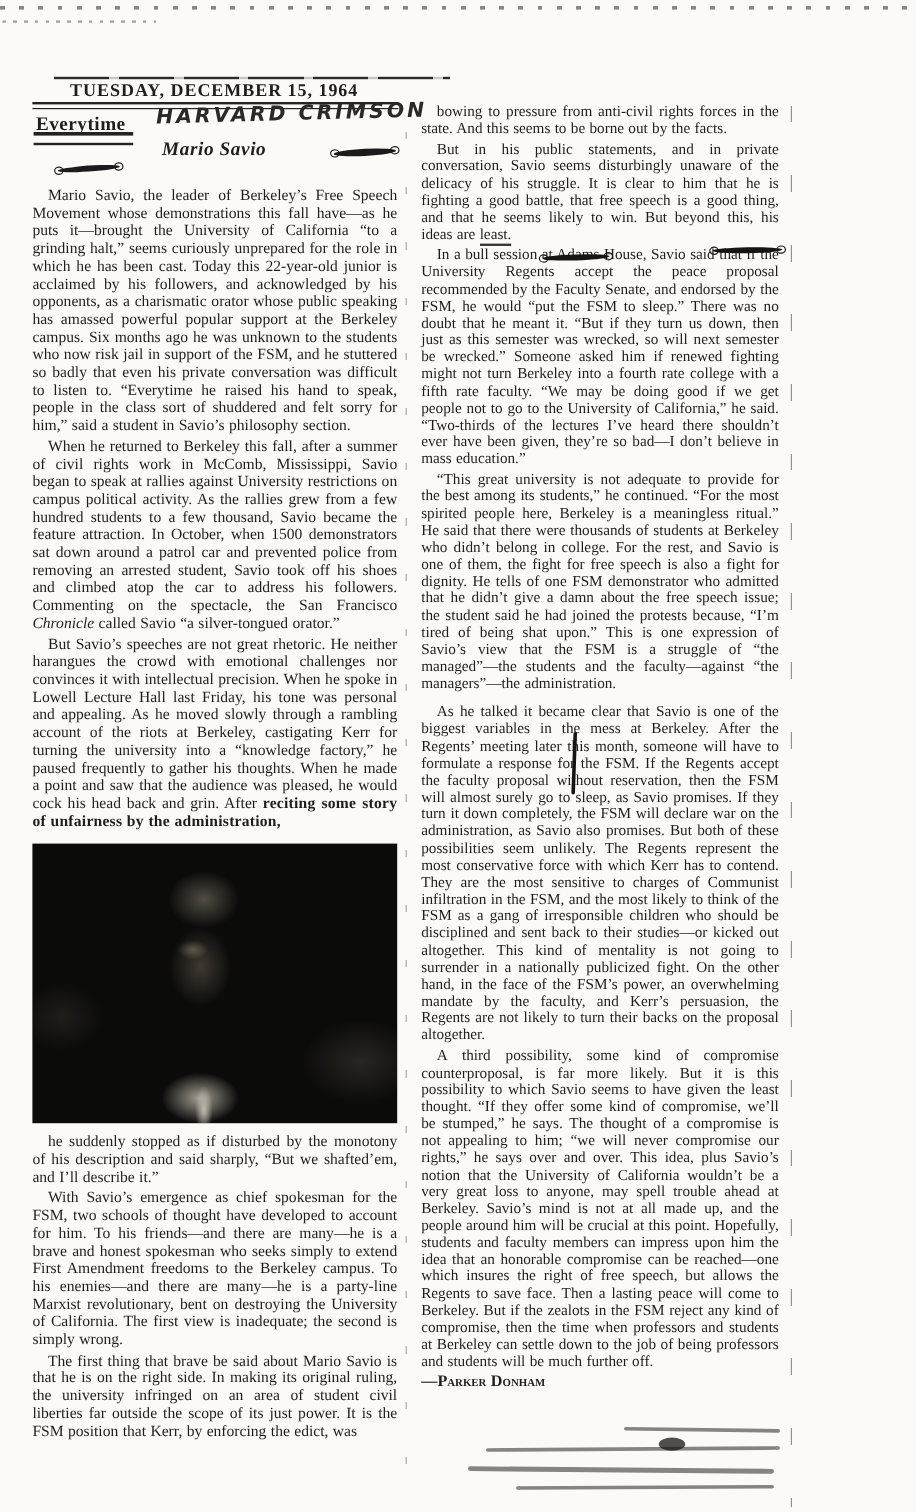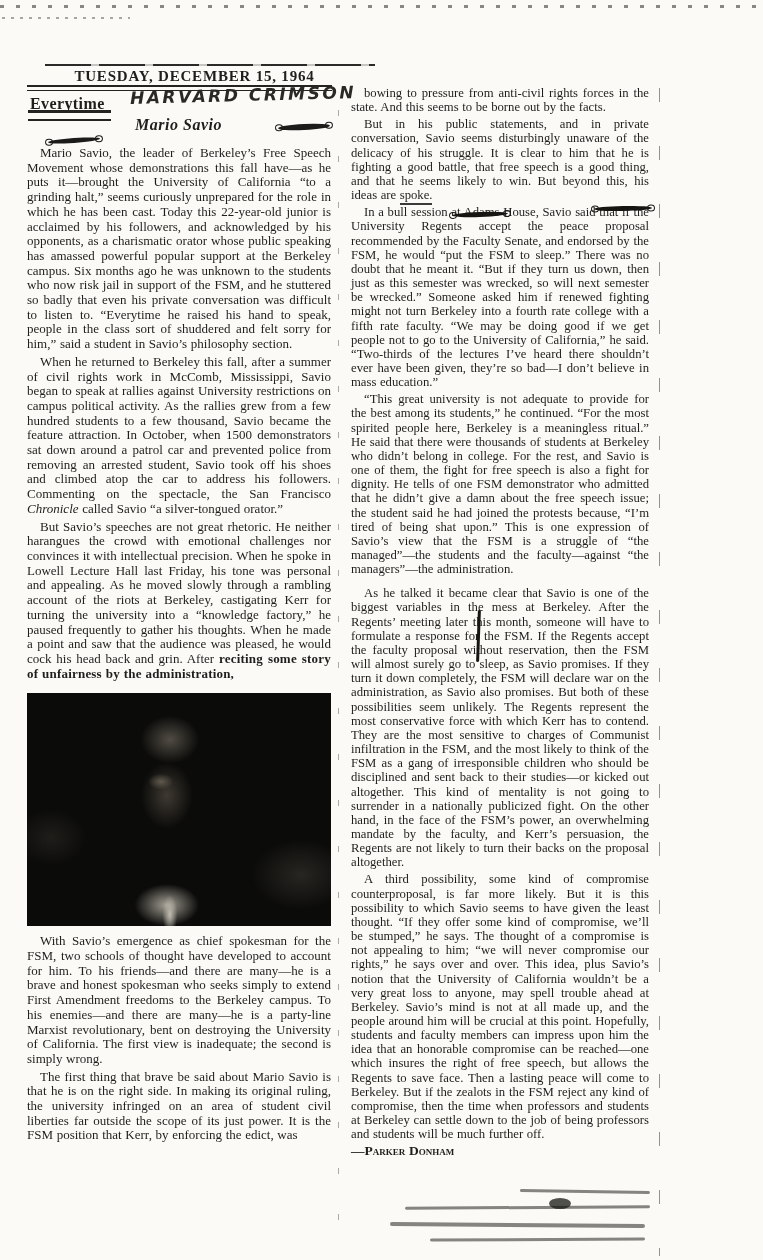--- a/index.html
+++ b/index.html
@@ -30,21 +30,21 @@
     background: repeating-linear-gradient(180deg, rgba(20,20,20,.45) 0 14px, transparent 14px 58px);
   }
 
   
   .header { position: absolute; left: 27px; top: 58px; width: 341px; }
   .rule-thin {
     position: absolute; left: 18px; top: 6px; width: 330px; height: 2px;
     background: repeating-linear-gradient(90deg, #2b2a28 0 46px, rgba(43,42,40,.25) 46px 54px);
   }
   .date-line {
-    position: absolute; left: 16px; top: 10px; width: 303px;
+    position: absolute; left: 0; top: 10px; width: 303px;
     text-align: center; font-size: 15px; font-weight: bold; letter-spacing: .8px;
   }
   .rule-double {
     position: absolute; left: 0; top: 27px; width: 305px; height: 3px;
     border-top: 2.5px solid #242320; border-bottom: 1.5px solid #242320;
   }
   .section-label {
     position: absolute; left: 3px; top: 37px;
     font-size: 16px; font-weight: bold; letter-spacing: .4px;
   }
@@ -68,21 +68,21 @@
   .cigar::before, .cigar::after {
     content: ""; position: absolute; top: -1px; width: 8px; height: 7px;
     border: 1.5px solid #1c1b19; border-radius: 50%; background: transparent; box-sizing: border-box;
   }
   .cigar::before { left: -3px; } .cigar::after { right: -3px; }
   .cigar-title-left  { left: 21px;  top: 80px; width: 52px; transform: rotate(-4deg); }
   .cigar-title-right { left: 251px; top: 66px; width: 52px; height: 6px; transform: rotate(-3deg); }
 
   
   .col { position: absolute; }
-  .col-left  { left: 27px;  top: 146px; width: 304px; }
+  .col-left  { left: 27px;  top: 156px; width: 304px; }
   .col-right { left: 351px; top: 86px;  width: 298px; }
   .col p {
     margin: 0 0 3px 0; text-align: justify; text-indent: 13px;
     word-spacing: .4px;
   }
   .col-left  p { font-size: 13px;   line-height: 14.7px; }
   .col-right p { font-size: 12.7px; line-height: 14.15px; }
   .gap-top { margin-top: 10px !important; }
   .ital { font-style: italic; }
   .smudge-bold { font-weight: bold; letter-spacing: .2px; margin-top: 28px; }
@@ -143,27 +143,28 @@
     <h1 class="article-title">Mario Savio</h1>
     <span class="cigar cigar-title-left"></span>
     <span class="cigar cigar-title-right"></span>
   </div>
 
   <div class="col col-left">
     <p>Mario Savio, the leader of Berkeley’s Free Speech Movement whose demonstrations this fall have—as he puts it—brought the University of California “to a grinding halt,” seems curiously unprepared for the role in which he has been cast. Today this 22-year-old junior is acclaimed by his followers, and acknowledged by his opponents, as a charismatic orator whose public speaking has amassed powerful popular support at the Berkeley campus. Six months ago he was unknown to the students who now risk jail in support of the FSM, and he stuttered so badly that even his private conversation was difficult to listen to. “Everytime he raised his hand to speak, people in the class sort of shuddered and felt sorry for him,” said a student in Savio’s philosophy section.</p>
     <p><span>When he returned to Berkeley this fall, after a summer of civil rights work in McComb, Mississippi, Savio began to speak at rallies against University restrictions on campus political activity. As the rallies grew from a few hundred students to a few thousand, Savio became the feature attraction. In October, when 1500 demonstrators sat down around a patrol car and prevented police from removing an arrested student, Savio took off his shoes and climbed atop the car to address his followers. Commenting on the spectacle, the San Francisco </span><span class="ital">Chronicle</span><span> called Savio “a silver-tongued orator.”</span></p>
     <p><span>But Savio’s speeches are not great rhetoric. He neither harangues the crowd with emotional challenges nor convinces it with intellectual precision. When he spoke in Lowell Lecture Hall last Friday, his tone was personal and appealing. As he moved slowly through a rambling account of the riots at Berkeley, castigating Kerr for turning the university into a “knowledge factory,” he paused frequently to gather his thoughts. When he made a point and saw that the audience was pleased, he would cock his head back and grin. After </span><span class="smudge-bold">reciting some story of unfairness by the administration,</span></p>
     <div class="photo"></div>
+    <p>he suddenly stopped as if disturbed by the monotony of his description and said sharply, “But we shafted’em, and I’ll describe it.”</p>
     <p>With Savio’s emergence as chief spokesman for the FSM, two schools of thought have developed to account for him. To his friends—and there are many—he is a brave and honest spokesman who seeks simply to extend First Amendment freedoms to the Berkeley campus. To his enemies—and there are many—he is a party-line Marxist revolutionary, bent on destroying the University of California. The first view is inadequate; the second is simply wrong.</p>
     <p>The first thing that brave be said about Mario Savio is that he is on the right side. In making its original ruling, the university infringed on an area of student civil liberties far outside the scope of its just power. It is the FSM position that Kerr, by enforcing the edict, was</p>
   </div>
 
   <div class="col col-right">
     <p>bowing to pressure from anti-civil rights forces in the state. And this seems to be borne out by the facts.</p>
-    <p><span>But in his public statements, and in private conversation, Savio seems disturbingly unaware of the delicacy of his struggle. It is clear to him that he is fighting a good battle, that free speech is a good thing, and that he seems likely to win. But beyond this, his ideas are </span><span class="vague-word">spoke.</span></p>
+    <p><span>But in his public statements, and in private conversation, Savio seems disturbingly unaware of the delicacy of his struggle. It is clear to him that he is fighting a good battle, that free speech is a good thing, and that he seems likely to win. But beyond this, his ideas are </span><span class="vague-word">least.</span></p>
     <p>In a bull session at Adams House, Savio said that if the University Regents accept the peace proposal recommended by the Faculty Senate, and endorsed by the FSM, he would “put the FSM to sleep.” There was no doubt that he meant it. “But if they turn us down, then just as this semester was wrecked, so will next semester be wrecked.” Someone asked him if renewed fighting might not turn Berkeley into a fourth rate college with a fifth rate faculty. “We may be doing good if we get people not to go to the University of California,” he said. “Two-thirds of the lectures I’ve heard there shouldn’t ever have been given, they’re so bad—I don’t believe in mass education.”</p>
     <p>“This great university is not adequate to provide for the best among its students,” he continued. “For the most spirited people here, Berkeley is a meaningless ritual.” He said that there were thousands of students at Berkeley who didn’t belong in college. For the rest, and Savio is one of them, the fight for free speech is also a fight for dignity. He tells of one FSM demonstrator who admitted that he didn’t give a damn about the free speech issue; the student said he had joined the protests because, “I’m tired of being shat upon.” This is one expression of Savio’s view that the FSM is a struggle of “the managed”—the students and the faculty—against “the managers”—the administration.</p>
     <p class="gap-top">As he talked it became clear that Savio is one of the biggest variables in the mess at Berkeley. After the Regents’ meeting later this month, someone will have to formulate a response for the FSM. If the Regents accept the faculty proposal without reservation, then the FSM will almost surely go to sleep, as Savio promises. If they turn it down completely, the FSM will declare war on the administration, as Savio also promises. But both of these possibilities seem unlikely. The Regents represent the most conservative force with which Kerr has to contend. They are the most sensitive to charges of Communist infiltration in the FSM, and the most likely to think of the FSM as a gang of irresponsible children who should be disciplined and sent back to their studies—or kicked out altogether. This kind of mentality is not going to surrender in a nationally publicized fight. On the other hand, in the face of the FSM’s power, an overwhelming mandate by the faculty, and Kerr’s persuasion, the Regents are not likely to turn their backs on the proposal altogether.</p>
     <p>A third possibility, some kind of compromise counterproposal, is far more likely. But it is this possibility to which Savio seems to have given the least thought. “If they offer some kind of compromise, we’ll be stumped,” he says. The thought of a compromise is not appealing to him; “we will never compromise our rights,” he says over and over. This idea, plus Savio’s notion that the University of California wouldn’t be a very great loss to anyone, may spell trouble ahead at Berkeley. Savio’s mind is not at all made up, and the people around him will be crucial at this point. Hopefully, students and faculty members can impress upon him the idea that an honorable compromise can be reached—one which insures the right of free speech, but allows the Regents to save face. Then a lasting peace will come to Berkeley. But if the zealots in the FSM reject any kind of compromise, then the time when professors and students at Berkeley can settle down to the job of being professors and students will be much further off.</p>
     <p class="byline">—Parker Donham</p>
   </div>
 
   <span class="cigar ink cigar-vague-1"></span>
   <span class="cigar ink cigar-vague-2"></span>
   <span class="ink pen-vertical"></span>

